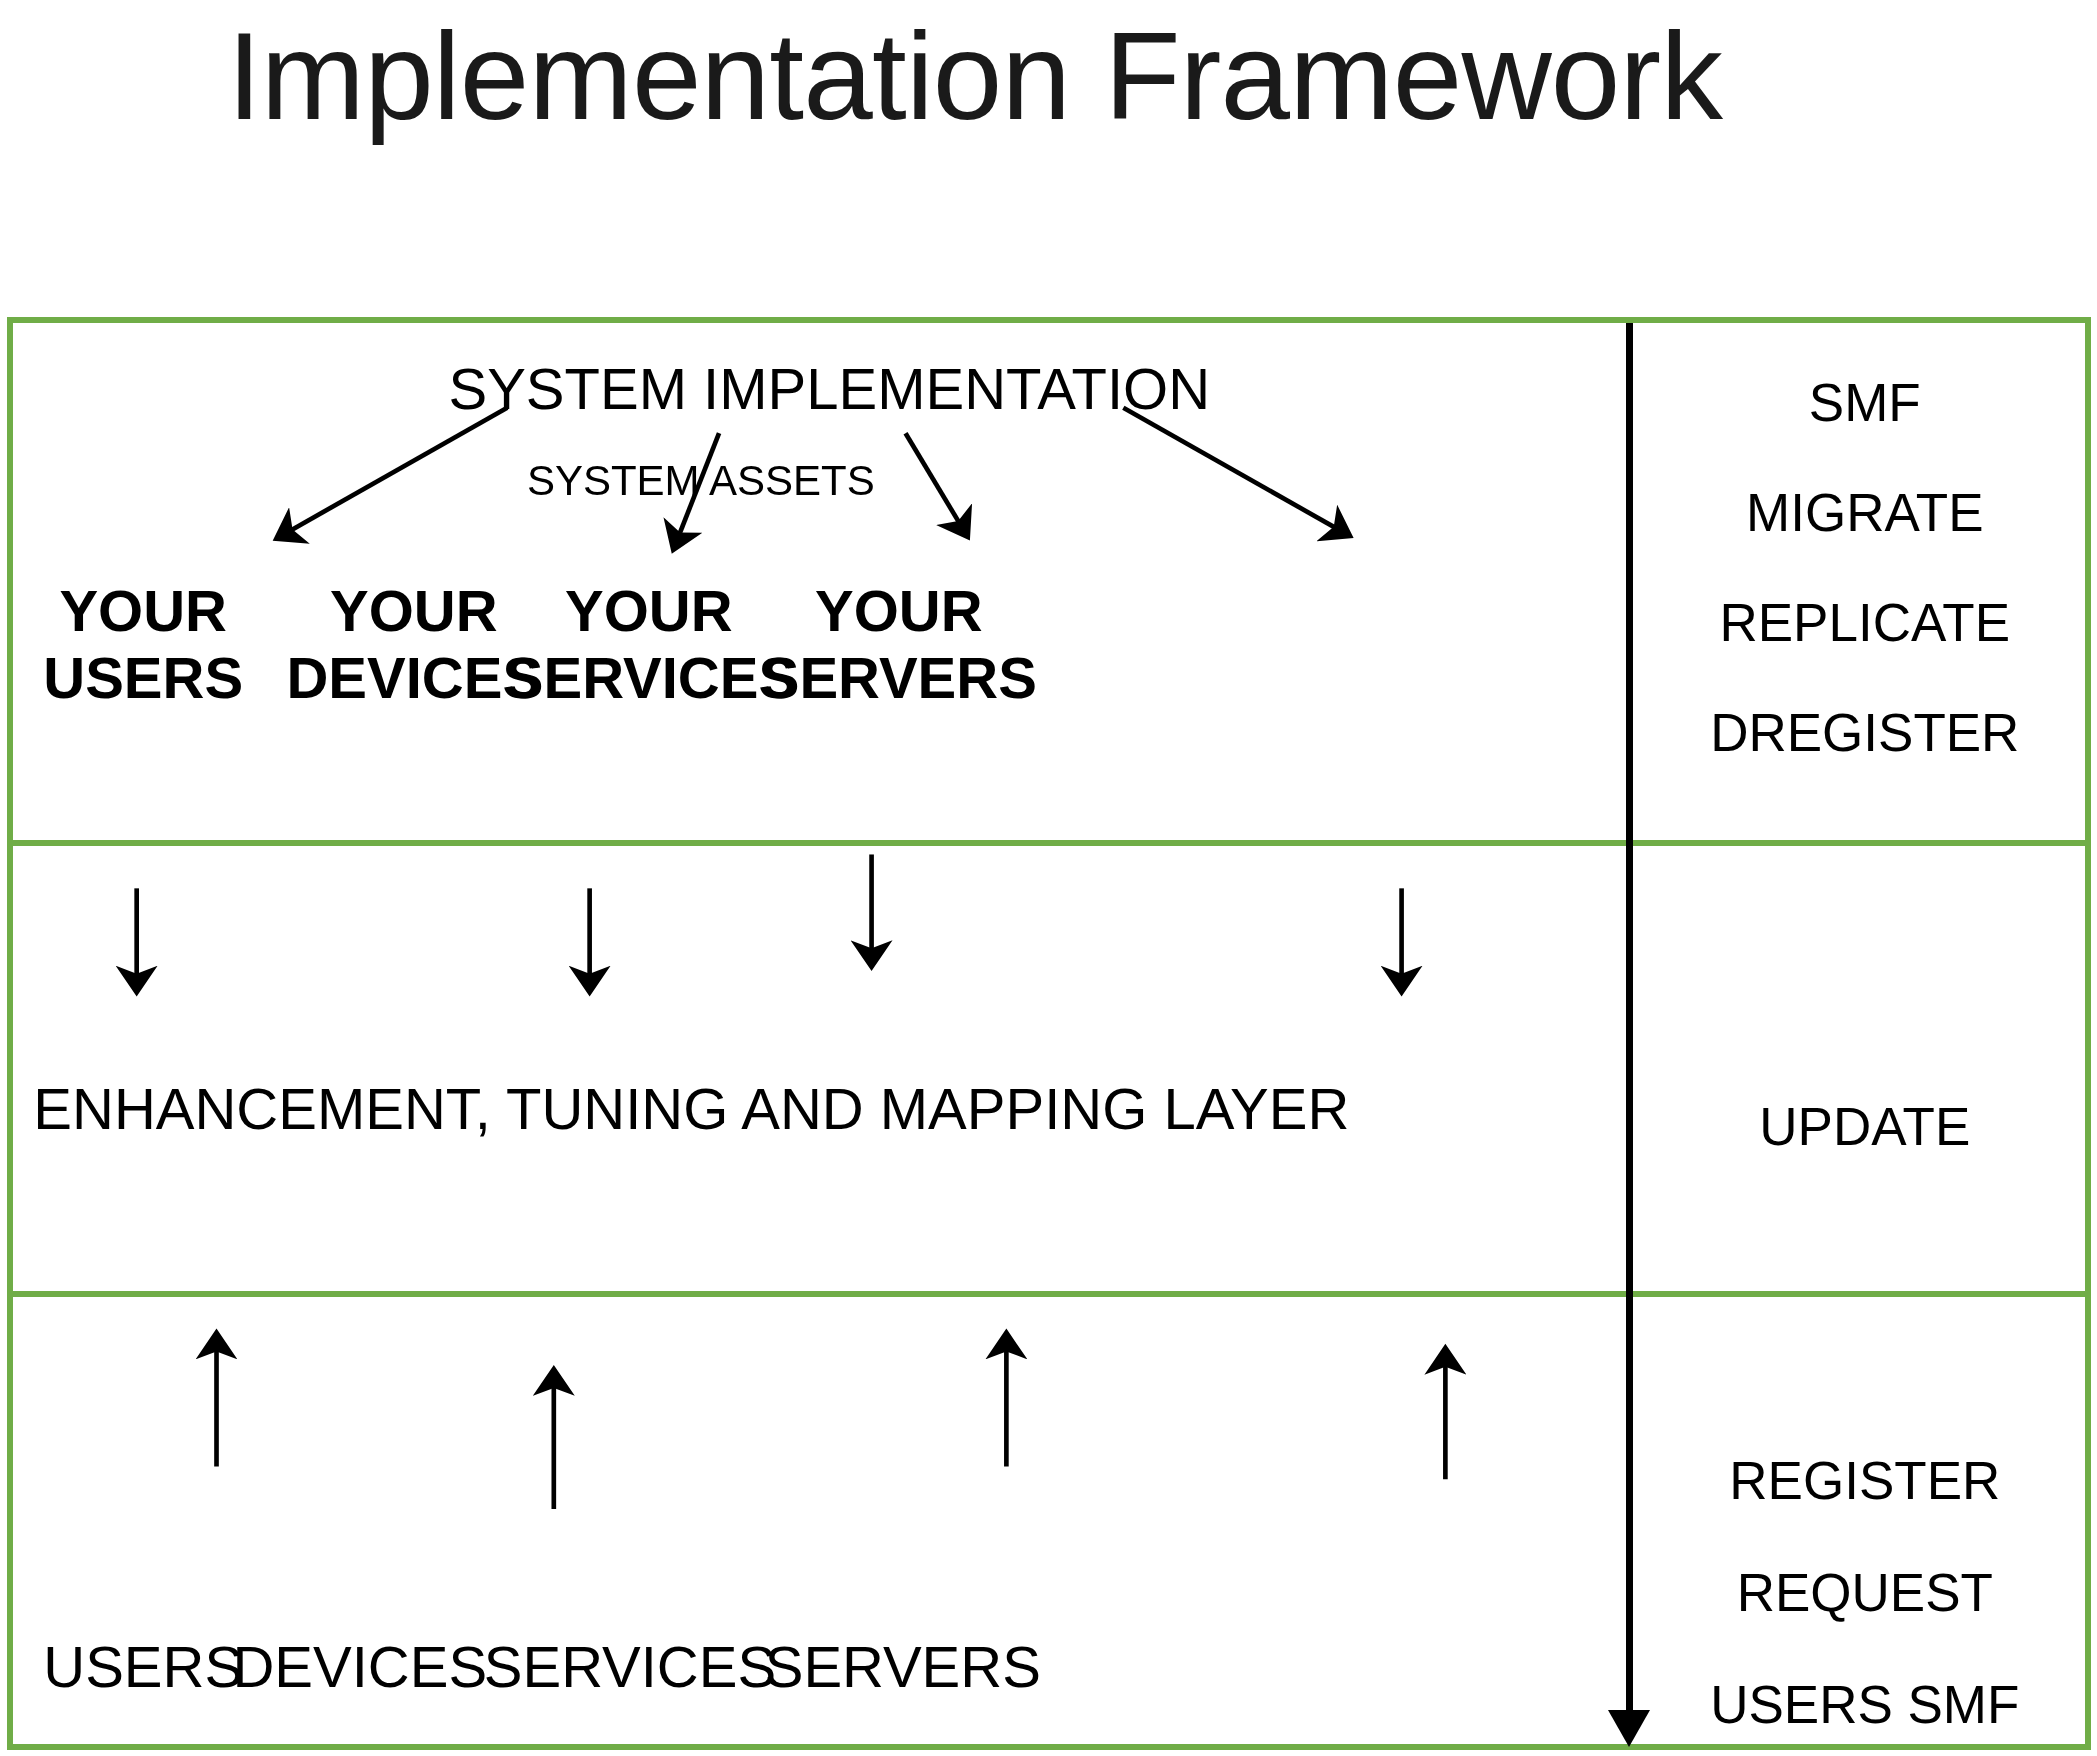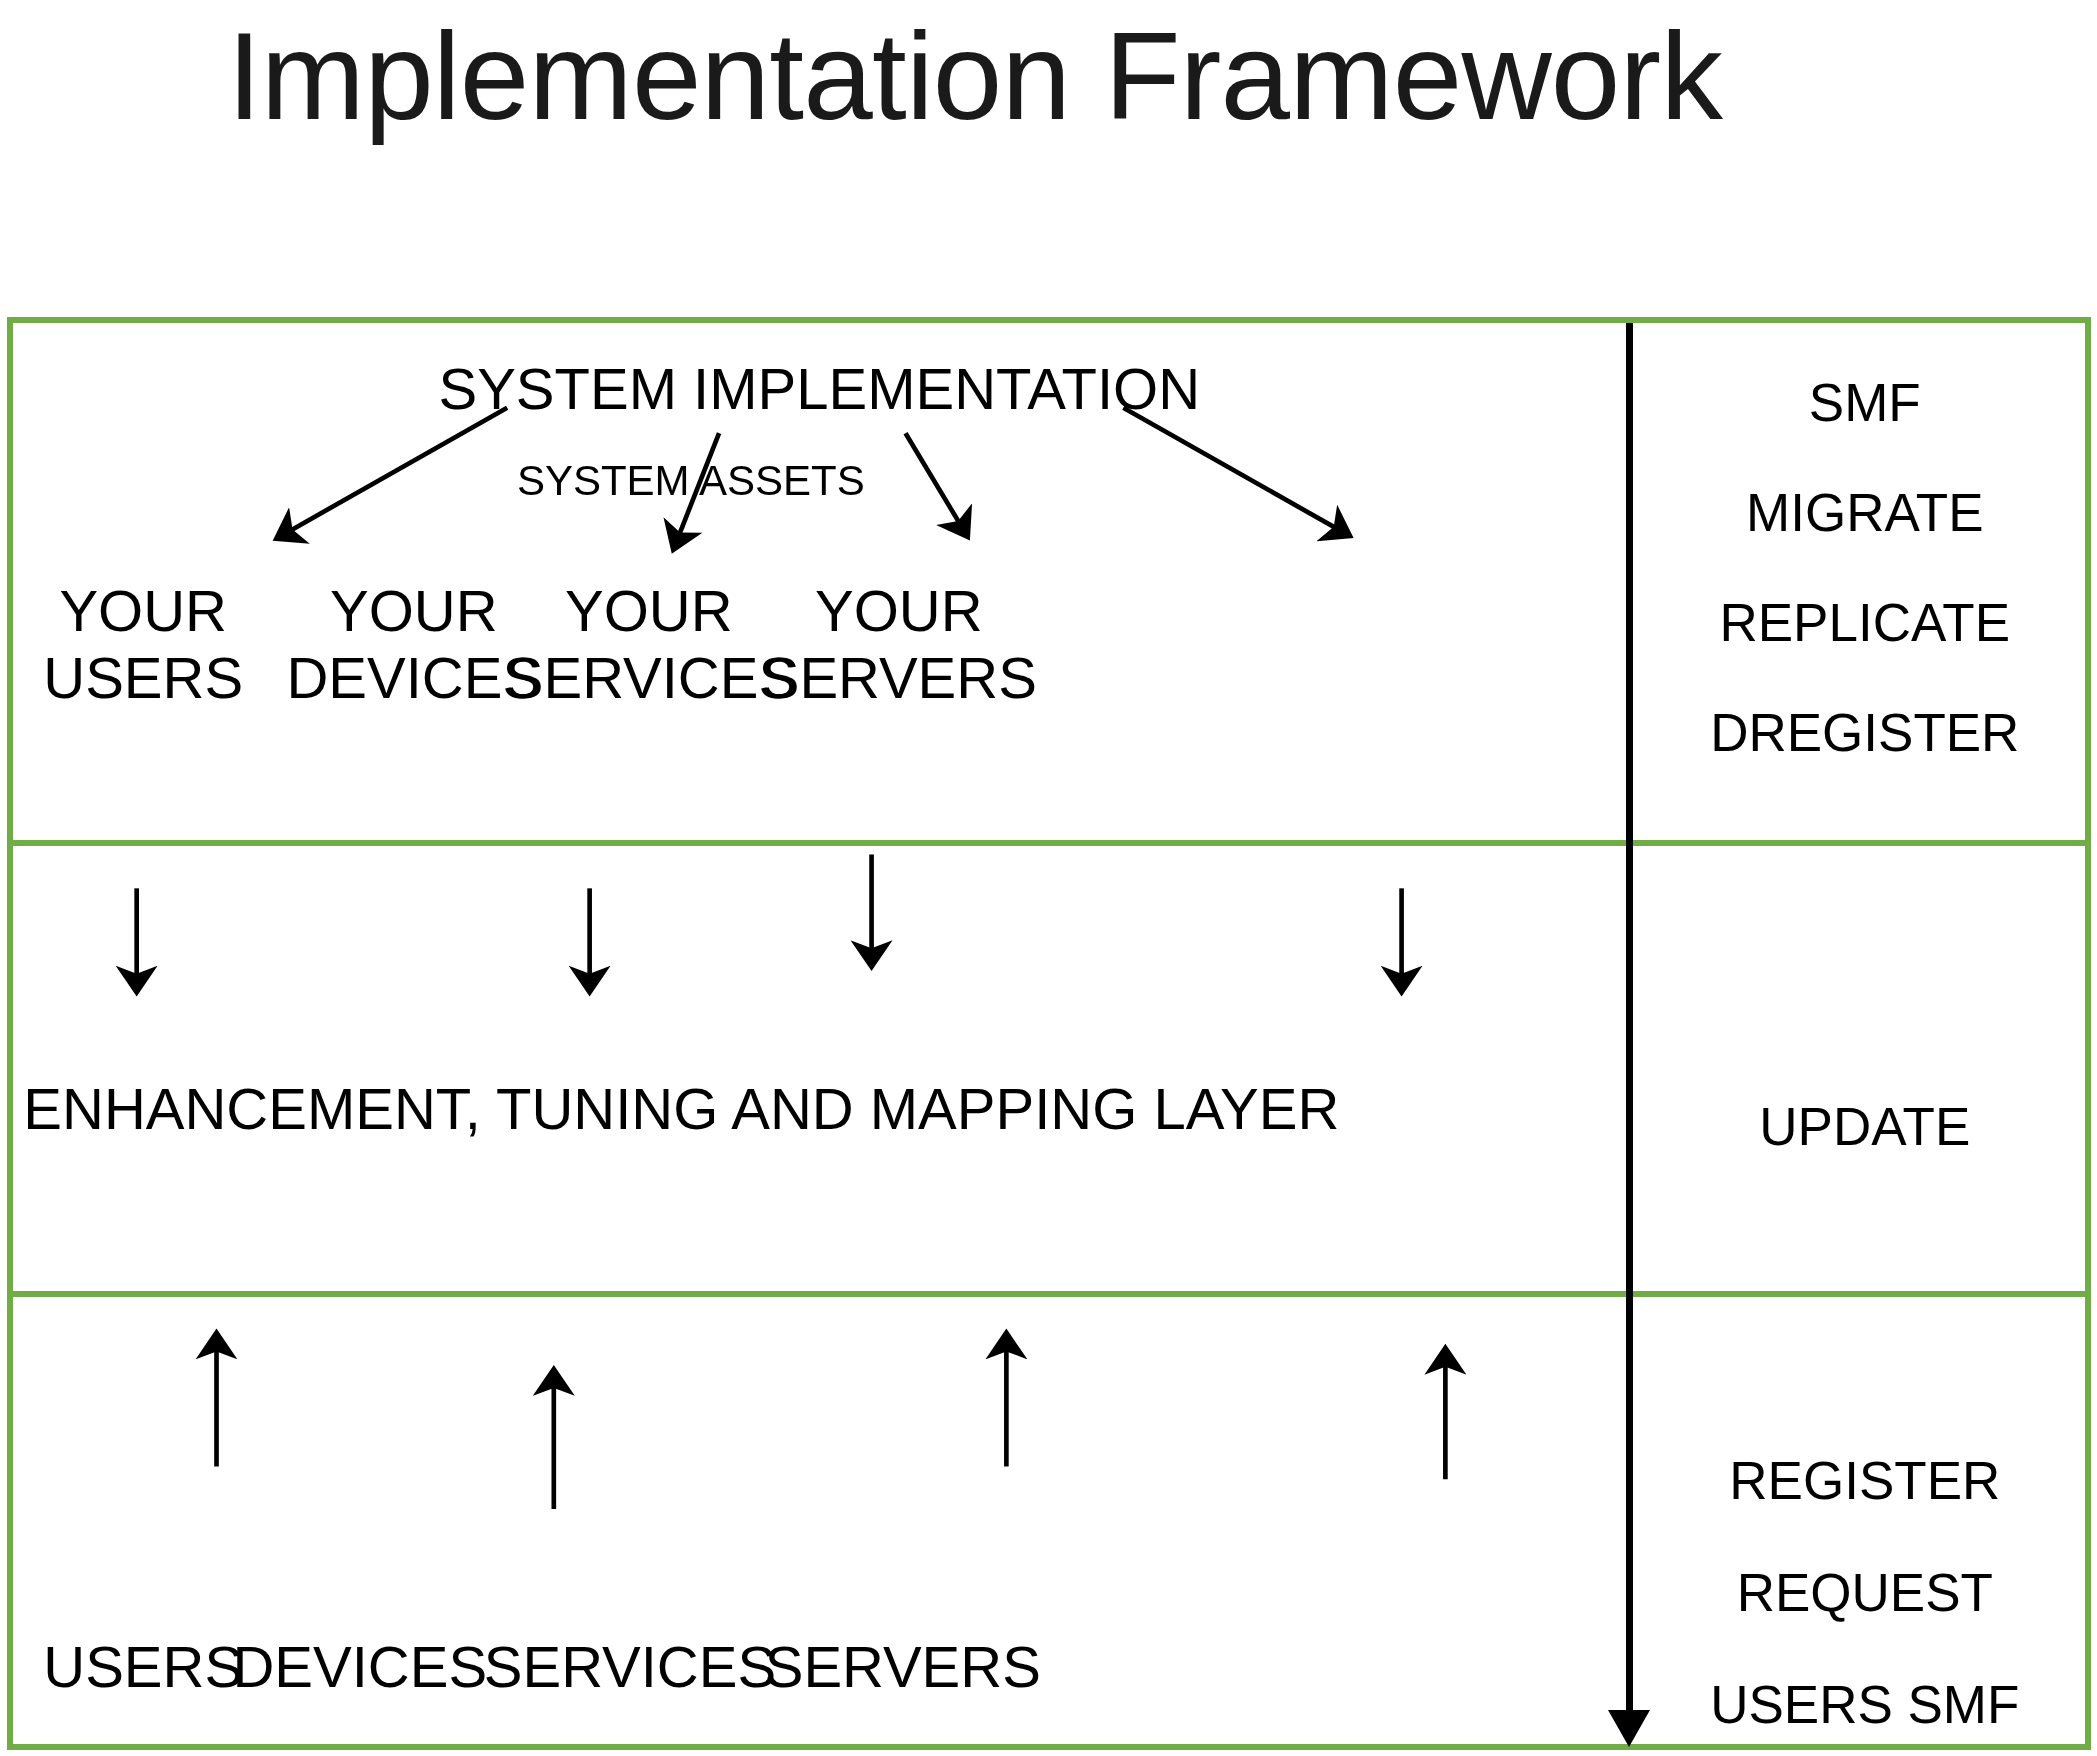--- a/index.html
+++ b/index.html
@@ -79,20 +79,21 @@
     border-top: 37px solid #000000;
   }
 
   
   .main-label {
     position: absolute;
     text-align: center;
     white-space: nowrap;
     font-weight: 400;
     color: #000000;
+    margin-left: 10px;
   }
 
   #label-system-implementation {
     left: 0;
     top: 32px;
     width: 1613px;
     font-size: 58px;
   }
   #label-system-assets {
     left: 0;
@@ -103,20 +104,21 @@
 
   
   .asset-col {
     position: absolute;
     top: 254px;
     width: 288px;
     text-align: center;
     font-size: 58px;
     line-height: 1.16;
     color: #000000;
+    font-weight: bold;
   }
   .asset-col .l1 { display: block; }
   .asset-col .l2 { display: block; }
 
   #asset-users    { left: -13.6px; }
   #asset-devices  { left: 257px; }
   #asset-services { left: 492px; }
   #asset-servers  { left: 742px; }
 
   

